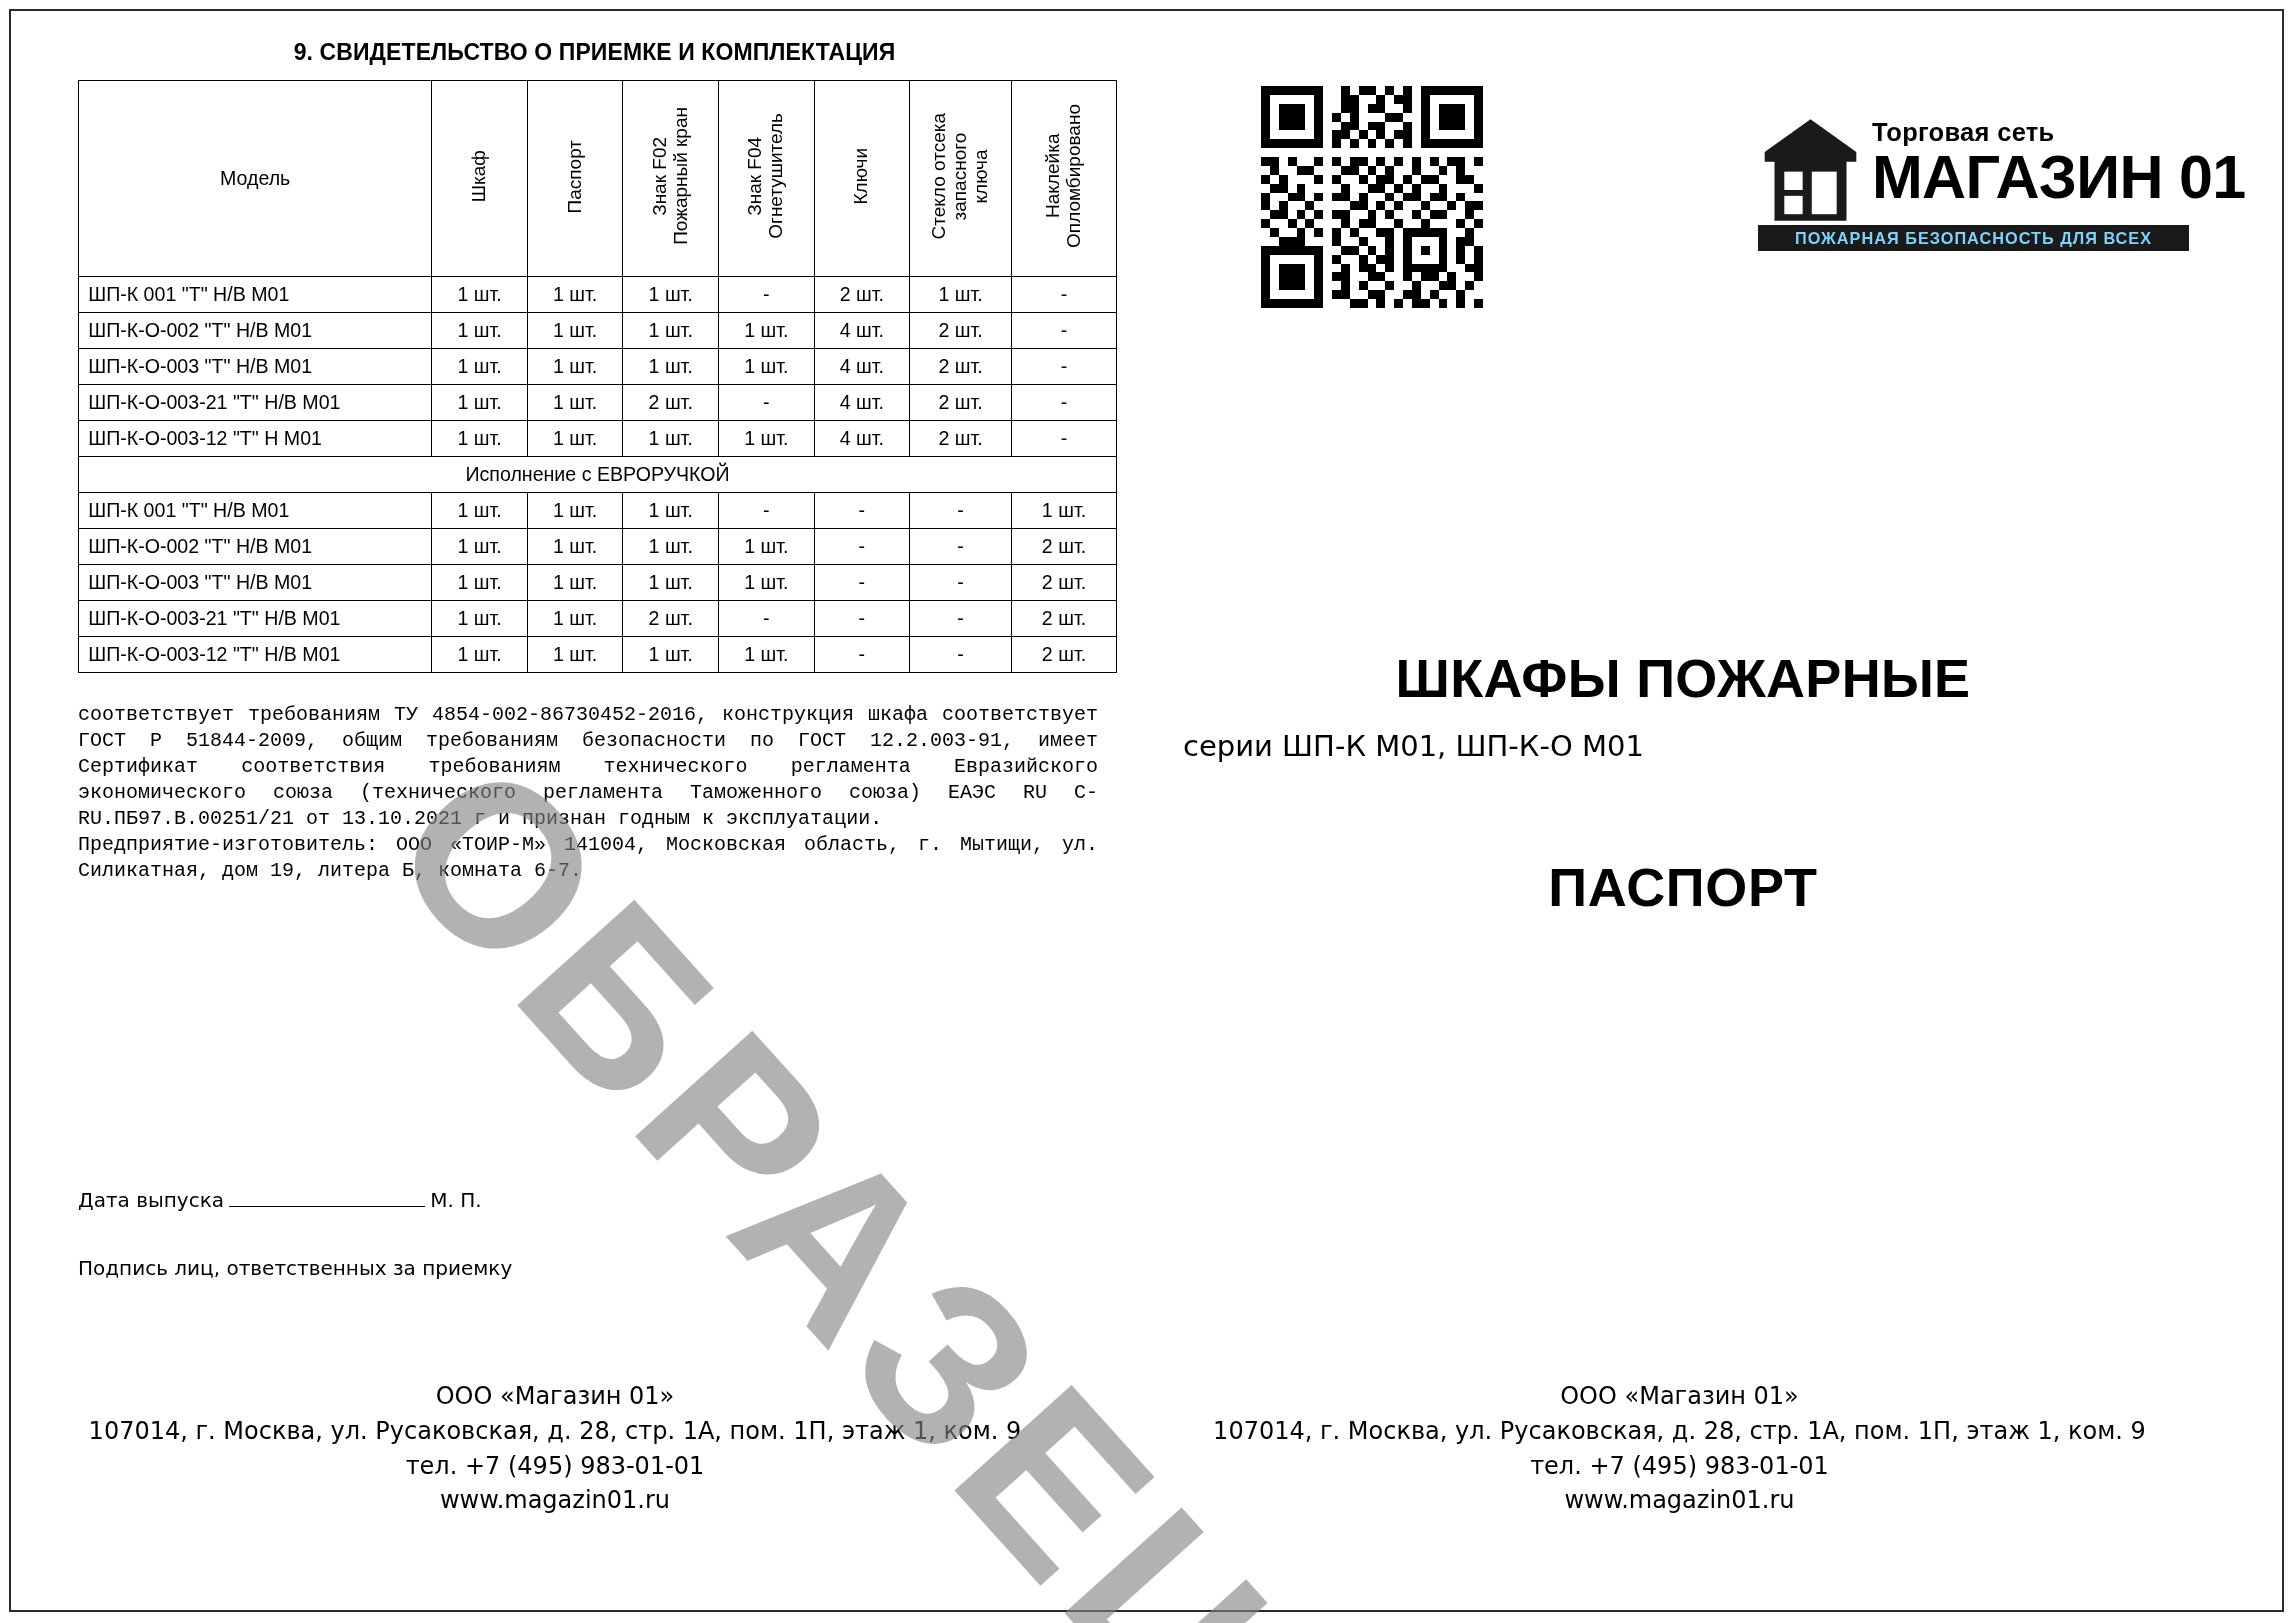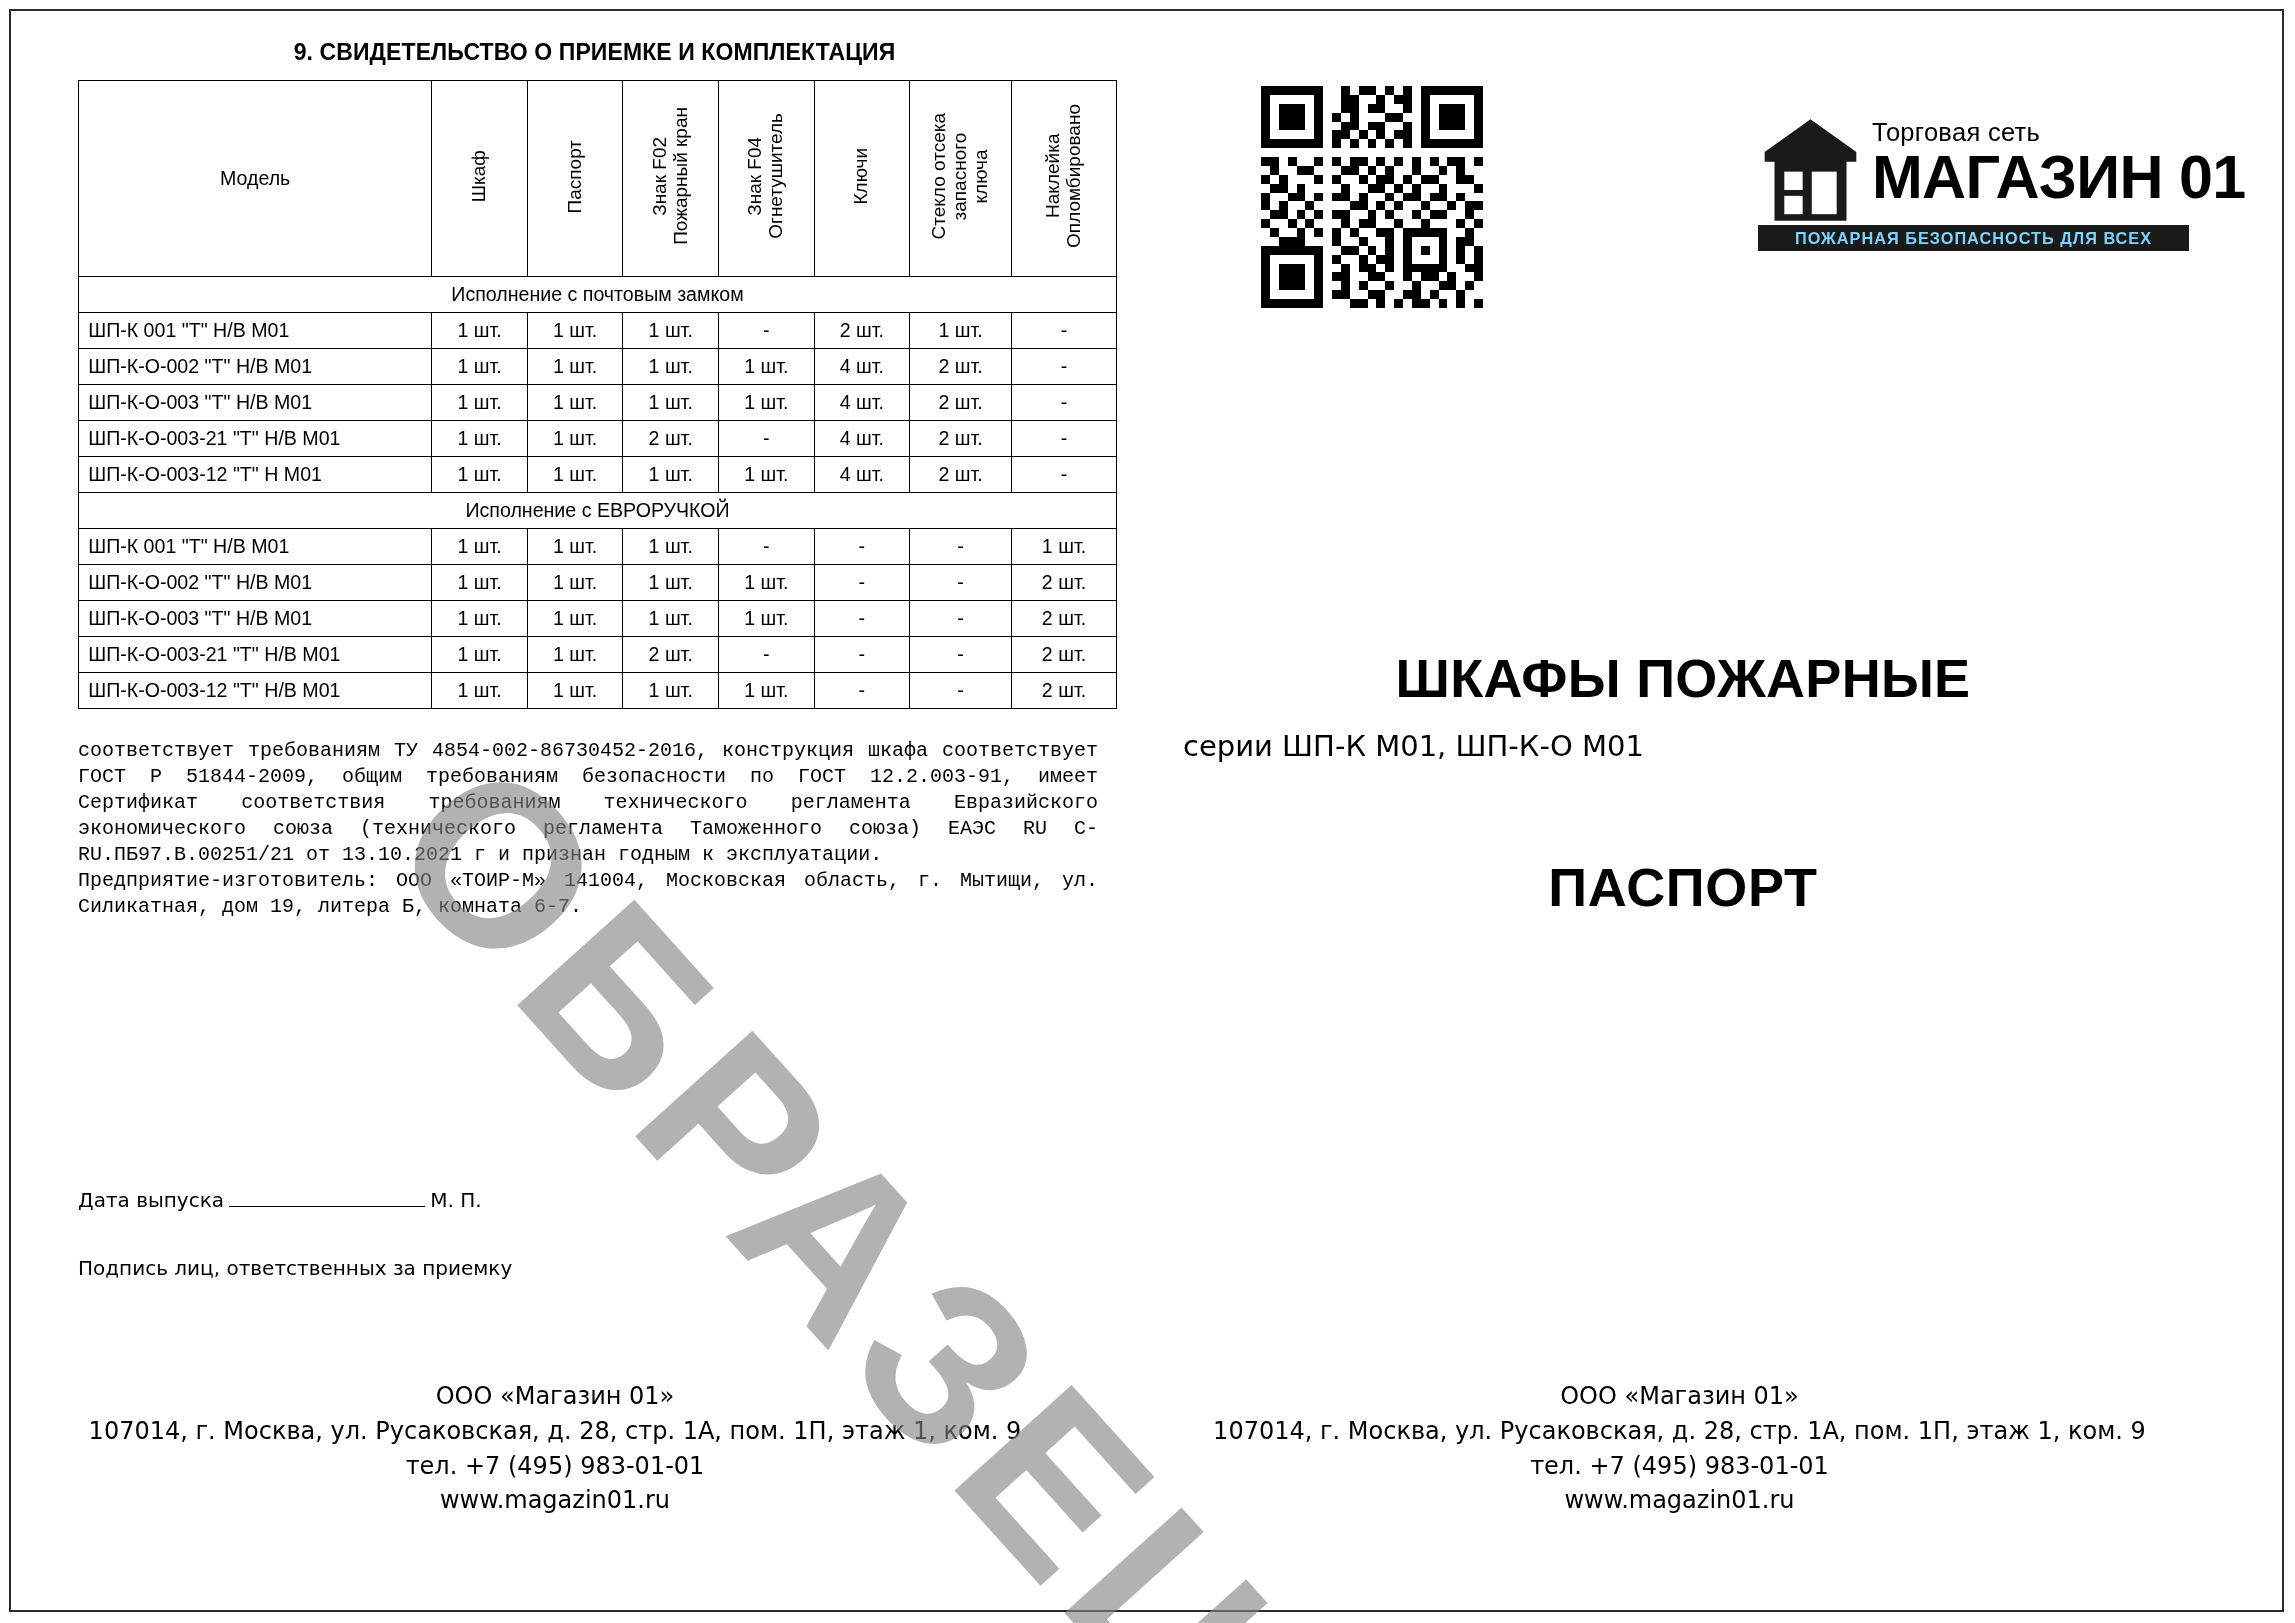--- a/index.html
+++ b/index.html
@@ -165,21 +165,21 @@
     position: absolute;
     left: 0; top: 5.2px;
     width: 105px;
     height: 108px;
   }
   .logo-text-top {
     position: absolute;
     left: 114px;
     top: 6.5px;
     font-size: 25.5px;
-    font-weight: normal;
+    font-weight: bold;
     letter-spacing: 0.3px;
   }
   .logo-text-main {
     position: absolute;
     left: 114px;
     top: 31px;
     font-size: 61px;
     font-weight: bold;
     letter-spacing: -0.7px;
     white-space: nowrap;
@@ -300,23 +300,20 @@
           </th>
           <th>
             <span class="vert">
               <span>Наклейка</span><br>
               <span>Опломбировано</span>
             </span>
           </th>
         </tr>
       </thead>
       <tbody id="table-body">
-          <tr class="group-row">
-            <td colspan="8">Исполнение с почтовым замком</td>
-          </tr>
           <tr class="data-row">
             <td class="model">ШП-К 001 "Т" Н/В М01</td>
             <td>1 шт.</td>
             <td>1 шт.</td>
             <td>1 шт.</td>
             <td>-</td>
             <td>2 шт.</td>
             <td>1 шт.</td>
             <td>-</td>
           </tr>

